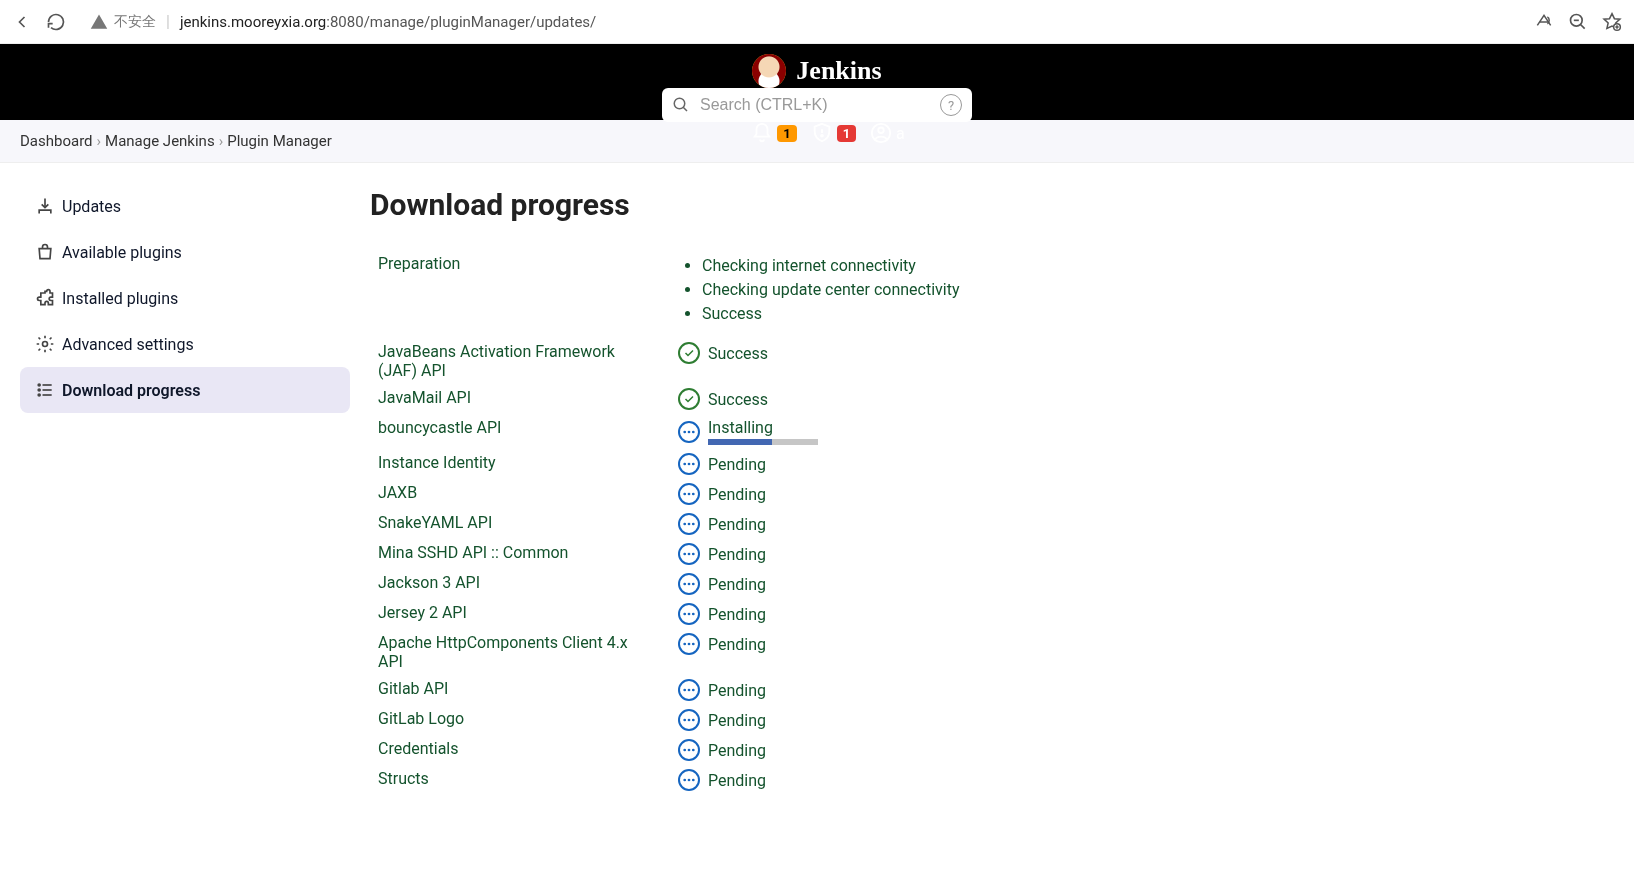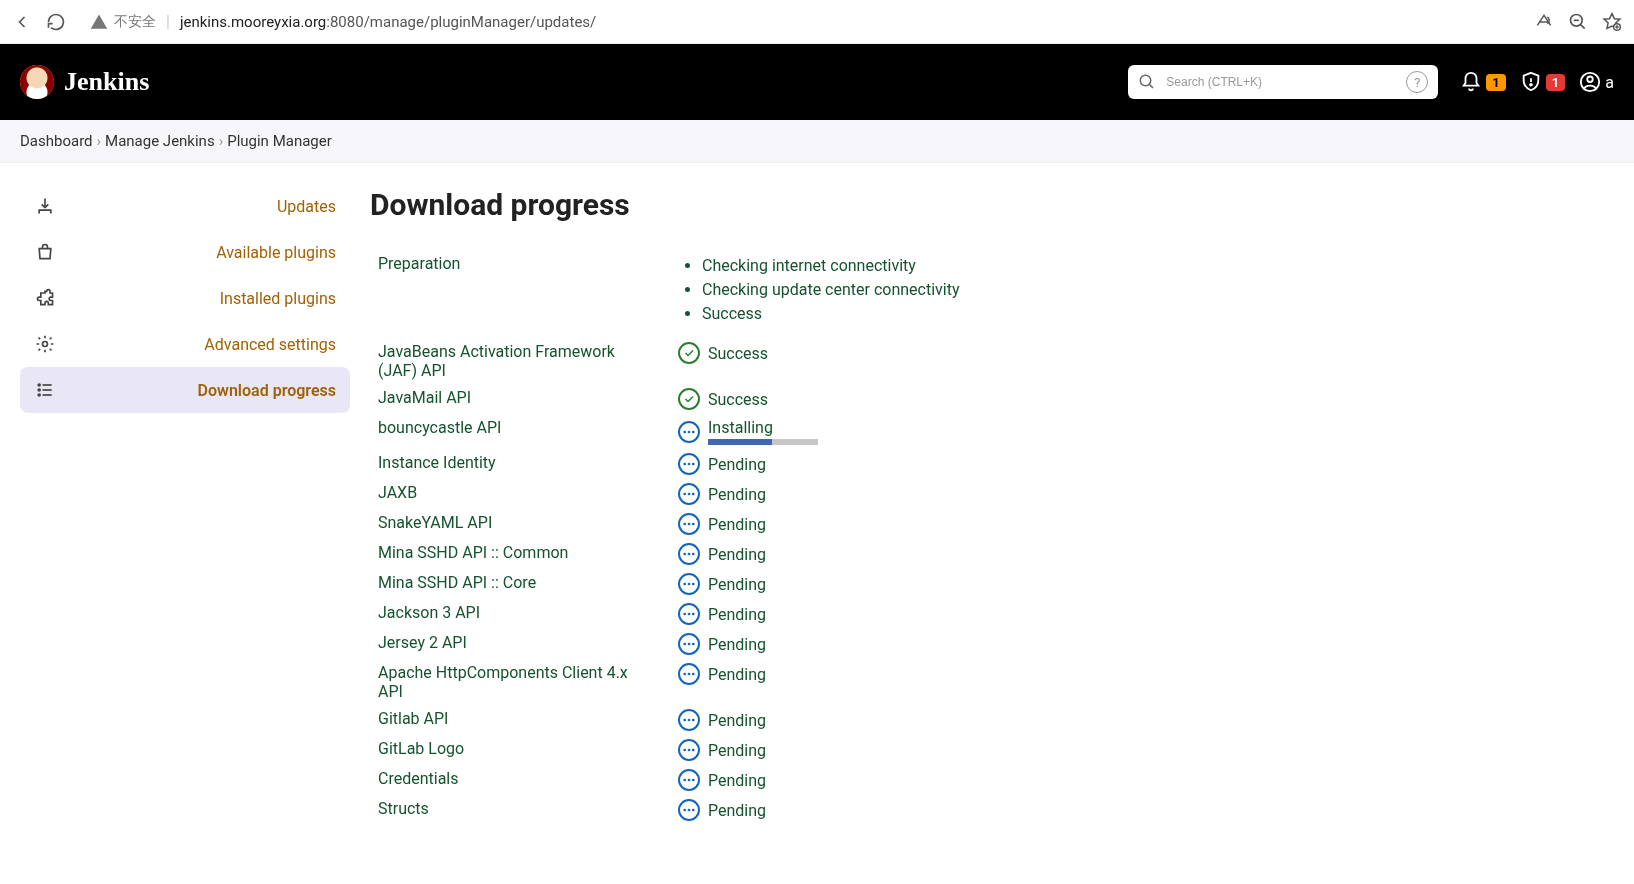--- a/index.html
+++ b/index.html
@@ -9,48 +9,48 @@
   .browser-bar { display: flex; align-items: center; padding: 8px 12px; gap: 14px; border-bottom: 1px solid #eee; background:#fff;}
   .browser-bar .icon { width: 20px; height: 20px; display:flex; align-items:center; justify-content:center; color:#555;}
   .url-field { flex:1; display:flex; align-items:center; gap:10px; padding: 4px 10px; border-radius: 18px; background:#fff;}
   .url-field .warn { color:#777; display:flex; align-items:center; gap:6px; font-size:14px;}
   .url-field .divider { color:#ccc; }
   .url-text { font-size:15px; color:#555;}
   .url-text .host { color:#222;}
   .right-icons { display:flex; gap:14px; align-items:center; color:#555;}
 
   
-  .jenkins-header { background:#000; color:#fff; display:flex; align-items:center; padding: 10px 20px; height:76px;}
+  .jenkins-header { background:#000; color:#fff; display:flex; align-items:center; padding: 10px 20px; height:76px;flex-direction:column;}
   .logo-wrap { display:flex; align-items:center; gap:10px;}
   .jenkins-logo-img { width:34px; height:34px; border-radius:50%; background: radial-gradient(circle at 40% 35%, #f5d7b5 0 35%, #cc3 0 0), #333; position:relative; overflow:hidden;}
   .jenkins-logo-img::before{content:"";position:absolute;inset:0;background:
     radial-gradient(circle at 50% 38%, #f5d7b5 0 10px, transparent 11px),
     radial-gradient(circle at 50% 80%, #fff 0 10px, transparent 11px),
     linear-gradient(#8a0000,#8a0000);
   }
   .jenkins-title { font-family: Georgia, "Times New Roman", serif; font-weight:bold; font-size:26px;}
   .header-spacer { flex:1;}
   .search-box { background:#fff; border-radius:6px; display:flex; align-items:center; padding:6px 10px; width:310px; gap:10px;}
-  .search-box input { border:none; outline:none; flex:1; font-size:12px; color:#333;}
+  .search-box input { border:none; outline:none; flex:1; font-size:16px; color:#333;}
   .search-box input::placeholder { color:#999;}
   .search-help { width:22px;height:22px;border:1.5px solid #999;border-radius:50%;display:flex;align-items:center;justify-content:center;color:#999;font-size:13px;}
   .header-icons { display:flex; align-items:center; gap:14px; margin-left:22px; color:#fff;}
   .badge { background:#ff9800; color:#000; font-weight:bold; padding:1px 6px; border-radius:4px; font-size:13px;}
   .badge.red { background:#e53935; color:#fff;}
   .hdr-ic { display:flex; align-items:center; gap:4px;}
 
   
   .breadcrumb { background:#f7f7fb; padding:12px 20px; display:flex; align-items:center; gap:4px; font-size:15px; color:#333; border-bottom:1px solid #eee;}
   .breadcrumb a { color:#333; text-decoration:none;}
   .breadcrumb .sep { color:#999;}
 
   
   .layout { display:flex; }
   .sidebar { width:360px; padding:20px 10px 20px 20px;}
-  .side-item { display:flex; align-items:center; gap:6px; padding:12px 14px; border-radius:8px; font-size:16px; color:#a16207; cursor:pointer;justify-content:space-between;}
+  .side-item { display:flex; align-items:center; gap:6px; padding:12px 14px; border-radius:8px; font-size:16px; color:#0f172a; cursor:pointer;}
   .side-item.active { background:#e9e7f5; font-weight:600;}
   .side-item .s-icon { width:22px; height:22px; display:flex; align-items:center; justify-content:center; color:#444;}
 
   .main { flex:1; padding:24px 20px 40px 10px;}
   .page-title { font-size:30px; font-weight:700; color:#222; margin-bottom:28px;}
 
   table.progress { border-collapse:collapse; width:100%; max-width:900px;}
   table.progress td { padding:4px 8px; vertical-align:top; font-size:16px; color:#14532d;}
   table.progress td.name { width:300px; padding-right:20px;}
   .prep-list { list-style:disc; margin-left:24px; line-height:1.5;}
@@ -337,35 +337,20 @@
                     <circle cx="2" cy="2" r="1.6" fill="currentColor"></circle>
                     <circle cx="7" cy="2" r="1.6" fill="currentColor"></circle>
                     <circle cx="12" cy="2" r="1.6" fill="currentColor"></circle>
                   </svg>
                 </span>
                 <div><span>Pending</span></div>
               </div>
             </td>
           </tr>
           <tr>
-            <td class="name">Mina SSHD API :: Core</td>
-            <td>
-              <div class="status-cell">
-                <span class="status-icon pending">
-                  <svg width="12" height="6" viewBox="0 0 14 4">
-                    <circle cx="2" cy="2" r="1.6" fill="currentColor"></circle>
-                    <circle cx="7" cy="2" r="1.6" fill="currentColor"></circle>
-                    <circle cx="12" cy="2" r="1.6" fill="currentColor"></circle>
-                  </svg>
-                </span>
-                <div><span>Pending</span></div>
-              </div>
-            </td>
-          </tr>
-          <tr>
             <td class="name">Jackson 3 API</td>
             <td>
               <div class="status-cell">
                 <span class="status-icon pending">
                   <svg width="12" height="6" viewBox="0 0 14 4">
                     <circle cx="2" cy="2" r="1.6" fill="currentColor"></circle>
                     <circle cx="7" cy="2" r="1.6" fill="currentColor"></circle>
                     <circle cx="12" cy="2" r="1.6" fill="currentColor"></circle>
                   </svg>
                 </span>

